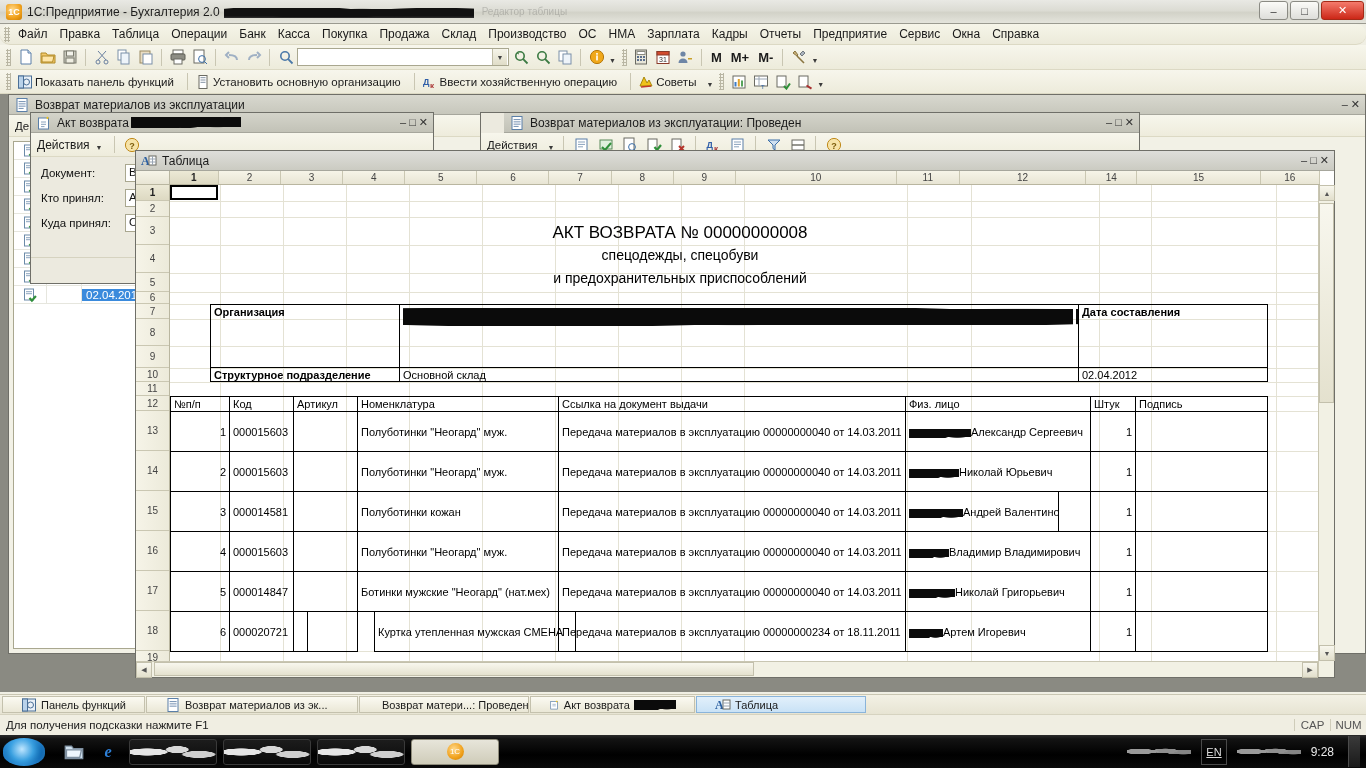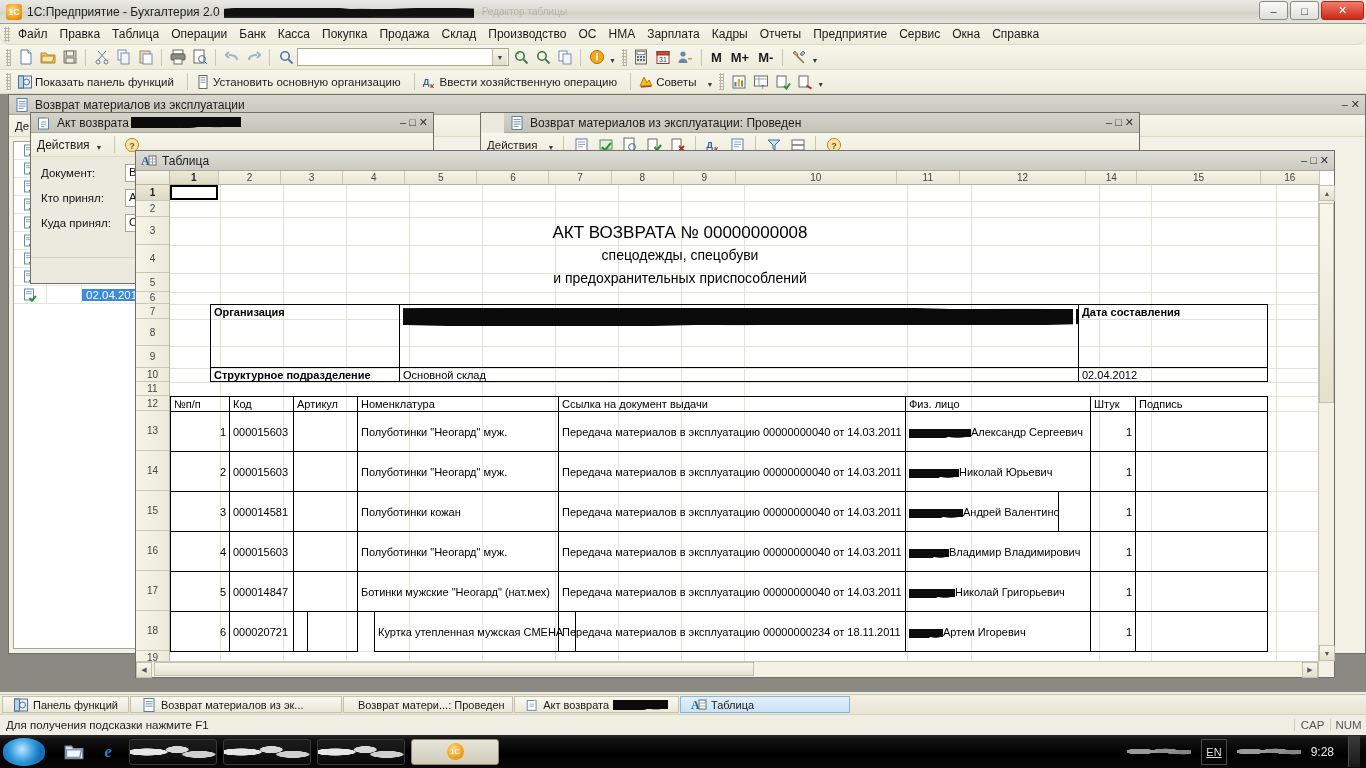--- a/index.html
+++ b/index.html
@@ -211,21 +211,21 @@
            border: 1px solid #c3c0ac; display:flex; align-items:center; justify-content:center;
            font-size: 7px; color: #555; }
   .sbthumb { background: linear-gradient(to bottom,#f8f7ee,#e4e1ce); border: 1px solid #c3c0ac; }
 
   
   .oneCtask {
     position: absolute; left: 0; top: 694px; width: 1366px; height: 20px;
     background: linear-gradient(to bottom,#f3f1e5,#e7e4d3);
     border-top: 1px solid #c9c6b2; display: flex; align-items: center; gap: 1px; padding-left: 2px;
   }
-  .tkbtn { height: 17px; display: flex; align-items: center; gap: 4px; padding: 0 10px;
+  .tkbtn { height: 17px; display: flex; align-items: center; gap: 4px; padding: 0 18px;
            border: 1px solid #c4c1ad; background: linear-gradient(to bottom,#fbfaf2,#eae7d6);
            font-size: 11px; color: #1a1a1a; white-space: nowrap;}
   .tkbtn.active { background: linear-gradient(to bottom,#e2f0fb,#c9e2f6); border-color:#8ab4da;}
 
   .statusbar {
     position: absolute; left: 0; top: 714px; width: 1366px; height: 21px;
     background: #f0eee2; border-top: 1px solid #d6d3c0;
     display: flex; align-items: center; font-size: 11.5px; color: #1a1a1a; padding-left: 6px;
   }
   .statusbar .pane { margin-left: auto; display: flex; gap: 0; }

